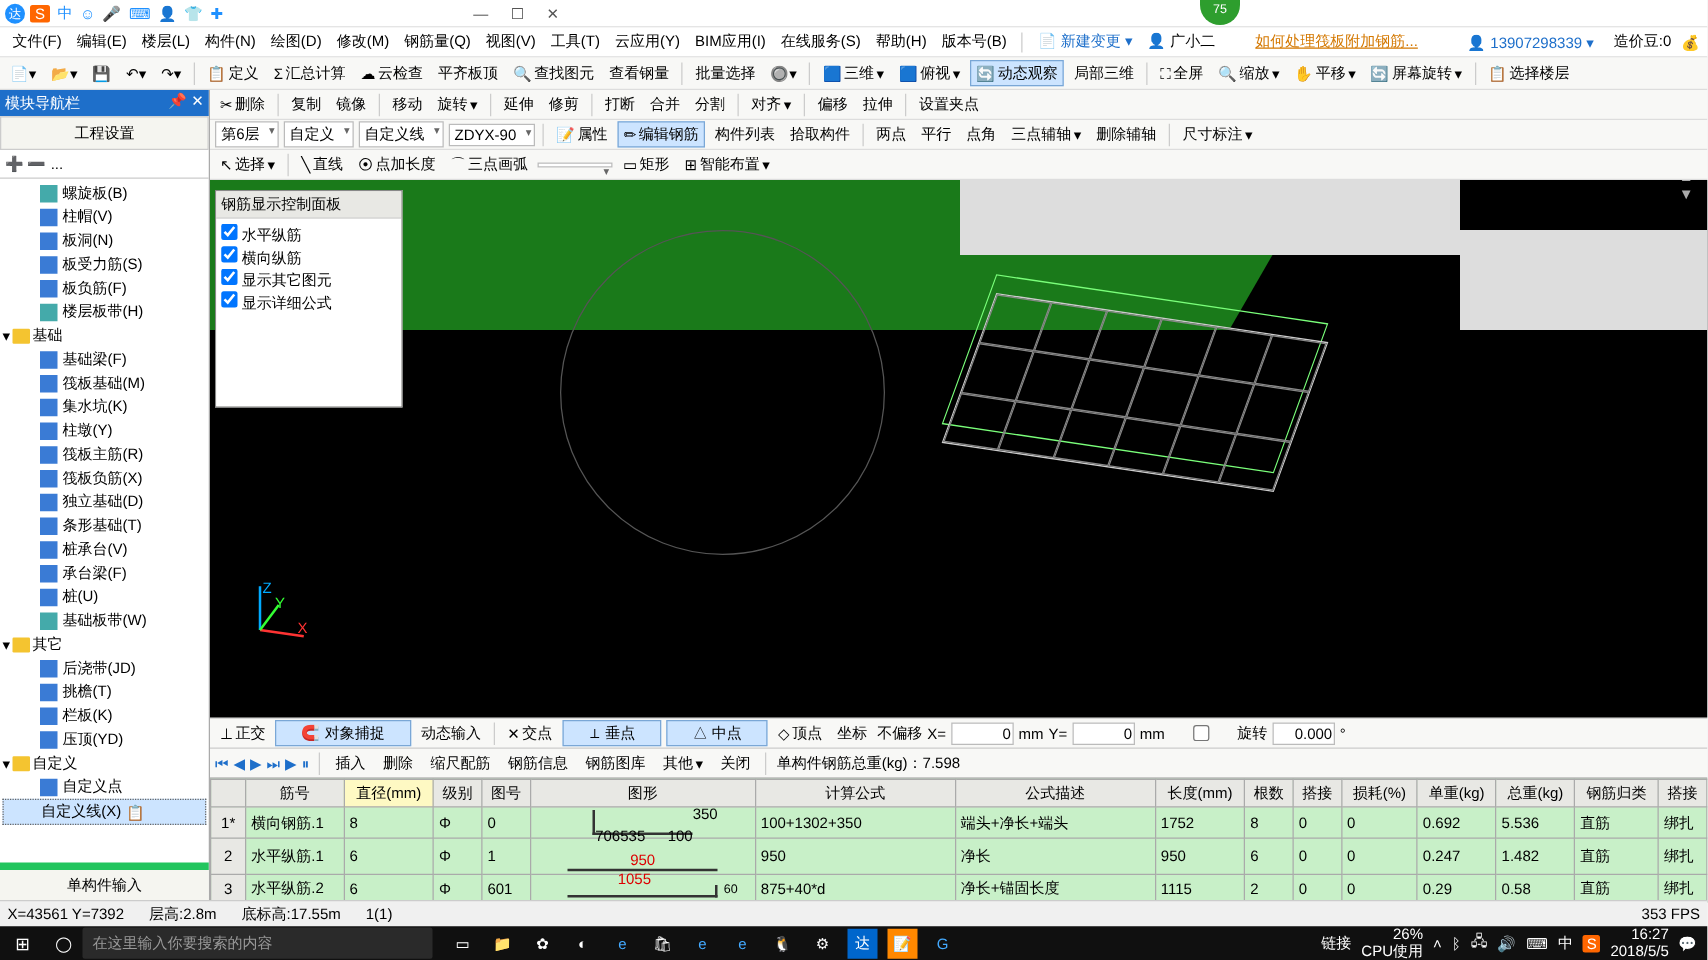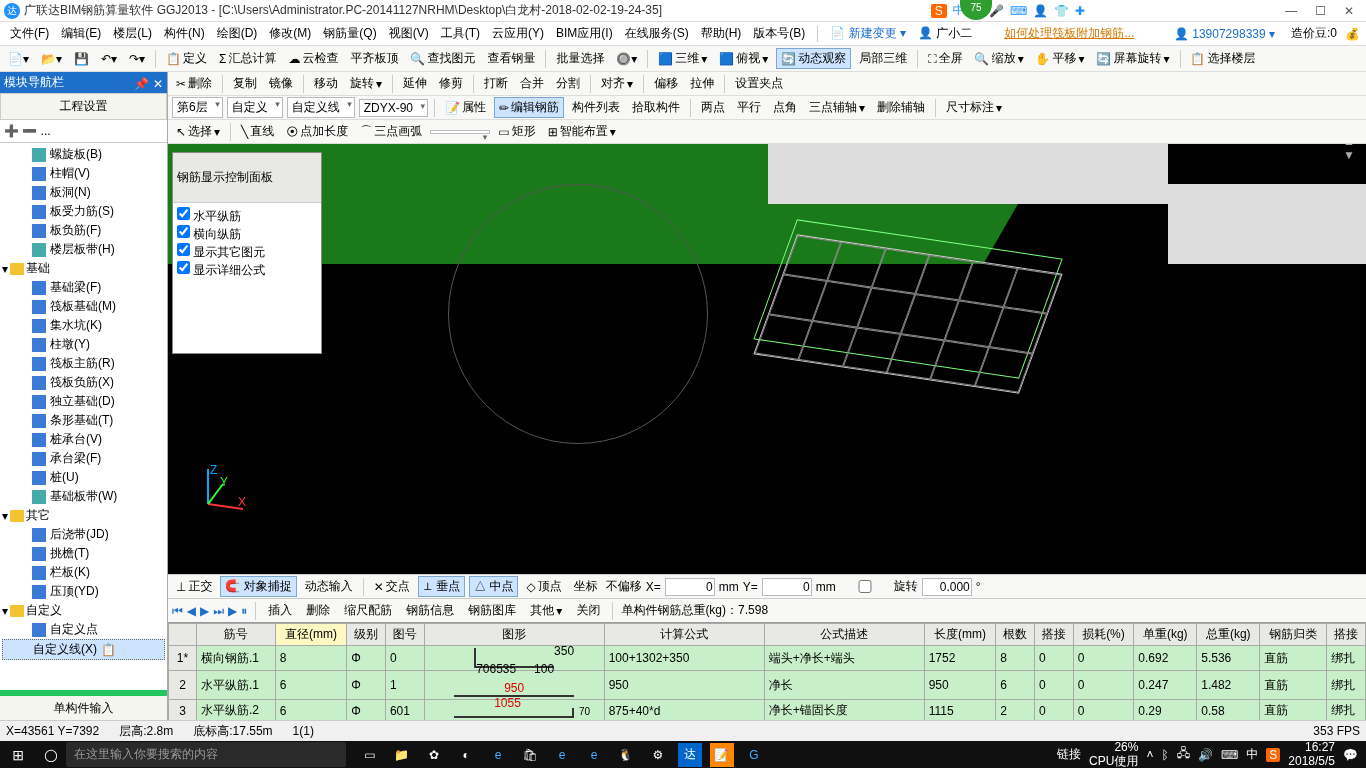--- a/index.html
+++ b/index.html
@@ -17,44 +17,44 @@
 .menubar .sep{width:1px;height:16px;background:#ccc;margin:0 4px}
 .menubar .blue{color:#1e6fca}
 .menubar .lnk{color:#d47800;text-decoration:underline;margin-left:24px}
 .menubar .user{margin-left:auto;color:#1e6fca}
 .toolbar{height:26px;background:#f8f8f6;display:flex;align-items:center;padding:0 4px;gap:4px;border-bottom:1px solid #ddd}
 .tb{display:flex;align-items:center;gap:2px;padding:1px 4px;cursor:pointer;white-space:nowrap}
 .tb.active{border:1px solid #7aa7d6;background:#cce4ff}
 .tsep{width:1px;height:18px;background:#ccc;margin:0 2px}
 .main{display:flex;height:650px}
 .sidebar{width:168px;background:#fff;border-right:1px solid #aaa;display:flex;flex-direction:column}
-.sidehdr{background:#1e6fca;color:#fff;padding:2px 4px;display:flex;justify-content:space-between;align-items:flex-end}
+.sidehdr{background:#1e6fca;color:#fff;padding:2px 4px;display:flex;justify-content:space-between;align-items:flex-start}
 .sidetabs{display:flex;flex-direction:column}
 .sidetab{padding:4px;text-align:center;border:1px solid #ccc;background:#f5f5f0;cursor:pointer}
 .sidetab.sel{background:#fff}
 .tree{flex:1;overflow:auto;padding:2px;font-size:12px}
 .tree .grp{display:flex;align-items:center;gap:2px;padding:1px 0;cursor:pointer}
 .tree .itm{display:flex;align-items:center;gap:4px;padding:1px 0 1px 30px;cursor:pointer}
 .tree .itm.sel{background:#cce4ff;border:1px dotted #666}
 .tree .tico{width:14px;height:14px;background:#3a7bd5;display:inline-block}
 .tree .fico{width:14px;height:12px;background:#f4c430;display:inline-block;border-radius:1px}
 .sidebtm{border-top:6px solid #22c55e}
 .sidebtm div{padding:4px;text-align:center;border-bottom:1px solid #ccc;background:#f5f5f0}
 .center{flex:1;display:flex;flex-direction:column;background:#f8f8f6}
 .rowbar{height:24px;display:flex;align-items:center;padding:0 4px;gap:4px;border-bottom:1px solid #ddd}
 .rowbar .dd{border:1px solid #bbb;padding:1px 14px 1px 4px;background:#fff;position:relative}
 .rowbar .dd:after{content:"▾";position:absolute;right:2px;font-size:9px;color:#666}
 .canvas{flex:1;background:#000;position:relative;overflow:hidden}
 .floatpanel{position:absolute;top:8px;left:4px;width:150px;background:#f5f5f0;border:1px solid #888}
-.floatpanel .hdr{background:#e8e8e4;padding:16px 4px;border-bottom:1px solid #ccc}
+.floatpanel .hdr{background:#e8e8e4;padding:2px 4px;border-bottom:1px solid #ccc}
 .floatpanel .body{padding:4px;background:#fff;min-height:150px}
 .floatpanel label{display:block;font-size:12px}
 .axes{position:absolute;bottom:60px;left:30px;width:50px;height:50px}
 .snap{height:24px;display:flex;align-items:center;padding:0 4px;gap:4px;border-top:1px solid #ccc;background:#f8f8f6}
-.snap .btn{border:1px solid #bbb;padding:1px 4px;background:#fff}
+.snap .btn{border:1px solid #bbb;padding:1px 20px;background:#fff}
 .snap .btn.on{background:#cce4ff;border-color:#7aa7d6}
 .snap input{width:50px;border:1px solid #bbb;padding:1px;text-align:right}
 .gridbar{height:24px;display:flex;align-items:center;padding:0 4px;gap:6px;border-top:1px solid #ccc}
 .gridbar .nav{display:flex;gap:4px}
 .gridbar .nav span{color:#1e6fca;cursor:pointer}
 .dgrid{border-top:1px solid #999}
 .dgrid table{width:100%;border-collapse:collapse;background:#c8f0c8}
 .dgrid th{background:#e8e8e4;border:1px solid #aaa;padding:2px 4px;font-weight:normal;font-size:12px}
 .dgrid th.hl{background:#fef9c3}
 .dgrid td{border:1px solid #aaa;padding:2px 4px;font-size:12px;background:#c8f0c8}
@@ -70,21 +70,20 @@
 .shape{position:absolute}
 .greenbeam{background:#1a7a1a;transform:skewX(-30deg)}
 </style>
 </head>
 <body>
 
 <div class="badge">75</div>
 
 <div class="titlebar">
   <span class="icon">达</span>
-  <span class="title">广联达BIM钢筋算量软件 GGJ2013 - [C:\Users\Administrator.PC-20141127NRHM\Desktop\白龙村-2018-02-02-19-24-35]</span>
   <div class="ime">
     <span style="background:#ff6600;color:#fff;padding:0 4px;border-radius:2px">S</span>
     <span>中</span>
     <span>☺</span>
     <span>🎤</span>
     <span>⌨</span>
     <span>👤</span>
     <span>👕</span>
     <span>✚</span>
   </div>
@@ -525,21 +524,21 @@
         </tr>
         <tr>
           <td class="rh">3</td>
               <td>水平纵筋.2</td>
               <td>6</td>
               <td>Φ</td>
               <td>601</td>
           <td style="text-align:center">
                 <div style="border-bottom:2px solid #333;border-right:2px solid #333;width:120px;height:10px;margin:4px auto 0;position:relative">
                   <span style="color:#d00;position:absolute;top:-12px;left:40px">1055</span>
-                  <span style="position:absolute;right:-18px;top:-2px;font-size:10px">70</span>
+                  <span style="position:absolute;right:-18px;top:-2px;font-size:10px">60</span>
                 </div>
               </td>
           <td>875+40*d</td>
               <td>净长+锚固长度</td>
               <td>1115</td>
               <td>2</td>
               <td>0</td>
               <td>0</td>
               <td>0.29</td>
               <td>0.58</td>

